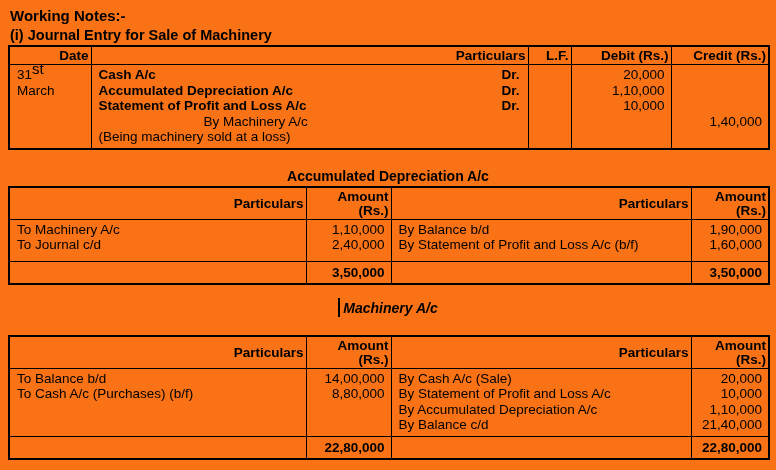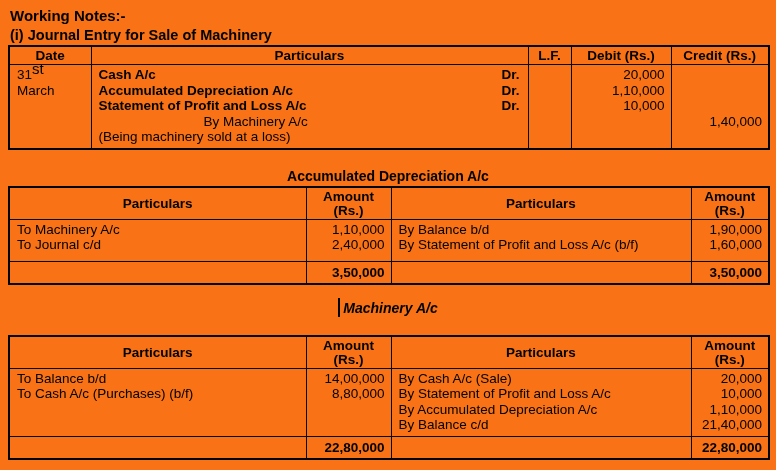--- a/index.html
+++ b/index.html
@@ -28,21 +28,21 @@
     border-collapse: collapse;
     margin-left: 8px;
     width: 760px;
     border: 2px solid #000;
     table-layout: fixed;
   }
   th, td { border: 1px solid #000; }
   th {
     font-weight: bold;
     font-size: 13.5px;
-    text-align: center;
+    text-align: right;
     padding: 1px 2px;
     line-height: 15px;
   }
   td { vertical-align: top; padding: 2px 0 3px 0; }
   .line { line-height: 15.5px; height: 15.5px; white-space: nowrap; }
   .pl { padding-left: 7px; }
   .num { text-align: right; padding-right: 6px; }
   .flex-line { display: flex; justify-content: space-between; font-weight: bold; }
   .dr { padding-right: 8px; }
   .indent { padding-left: 112px; }

